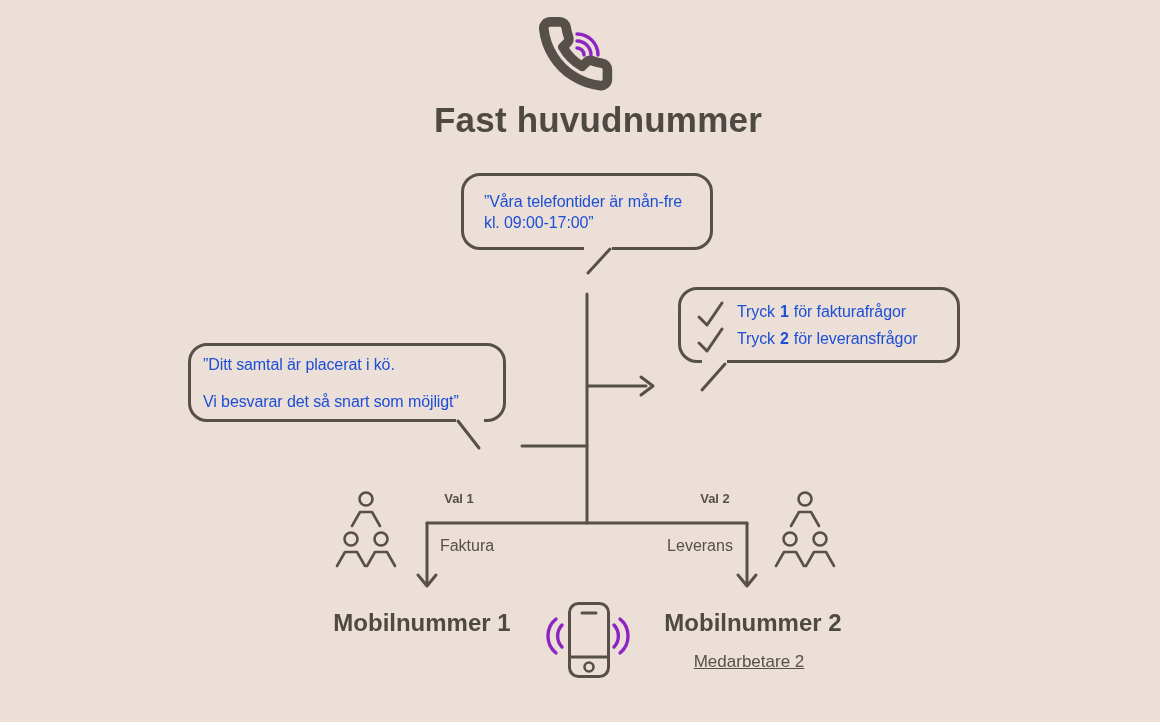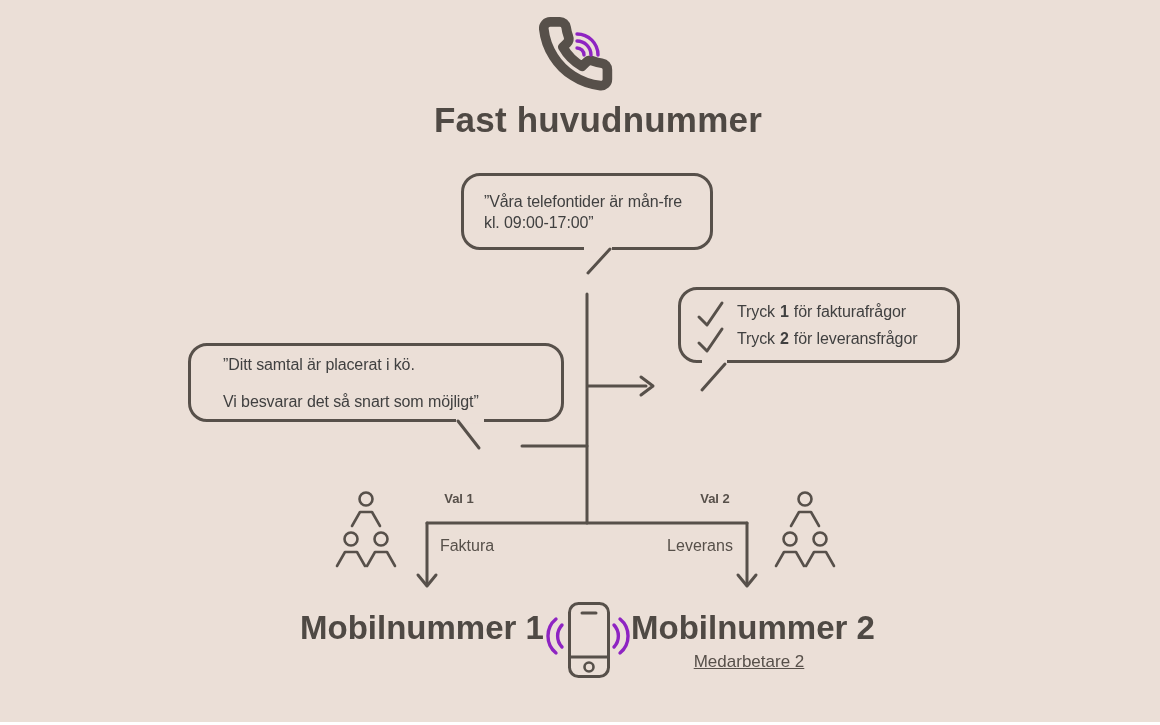--- a/index.html
+++ b/index.html
@@ -16,33 +16,33 @@
   .purple{stroke:#8e24c2;stroke-width:3.4;fill:none;stroke-linecap:round;}
   .people{stroke:#57504a;stroke-width:2.6;fill:none;stroke-linecap:round;stroke-linejoin:round;}
 
   .title{
     left:0;right:0;top:100px;text-align:center;z-index:2;
     font-size:35px;font-weight:bold;color:#4f4944;letter-spacing:.2px;margin-left:36px;
   }
   .bubble{
     z-index:1;border:3px solid #57504a;border-radius:19px;
     display:flex;flex-direction:column;justify-content:center;
-    font-size:16px;line-height:21px;color:#404040;letter-spacing:-.1px;
+    font-size:16px;line-height:21px;color:#1d4ed8;letter-spacing:-.1px;
     box-sizing:border-box;
   }
   .bubble-hours{left:461px;top:173px;width:252px;height:77px;padding-left:20px;}
   .bubble-menu{left:678px;top:287px;width:282px;height:76px;padding-left:56px;gap:5px;line-height:22px;text-align:center;}
-  .bubble-queue{left:188px;top:343px;width:376px;height:79px;padding-left:32px;gap:16px;}
+  .bubble-queue{left:188px;top:343px;width:318px;height:79px;padding-left:12px;gap:16px;}
   .b2row{display:flex;gap:5px;}
   .b2row b{font-weight:bold;}
 
   .lbl{z-index:2;text-align:center;}
   .choice{width:120px;top:491px;font-size:13px;font-weight:bold;}
   .topic{width:120px;top:537px;font-size:16px;}
-  .target{width:300px;top:609px;font-size:33px;font-weight:bold;color:#4f4944;}
+  .target{width:300px;top:609px;font-size:24px;font-weight:bold;color:#4f4944;}
   .person{width:300px;top:652px;font-size:17px;}
   .val1{left:399px;} .val2{left:655px;}
   .faktura{left:407px;} .leverans{left:640px;}
   .mobil1{left:272px;} .mobil2{left:603px;}
   .medarb1{left:270px;} .medarb2{left:599px;text-decoration:underline;}
   .bottom-strip{left:0;bottom:0;width:1160px;height:3px;background:#ffffff;z-index:6;}
 </style>
 </head>
 <body>
 

